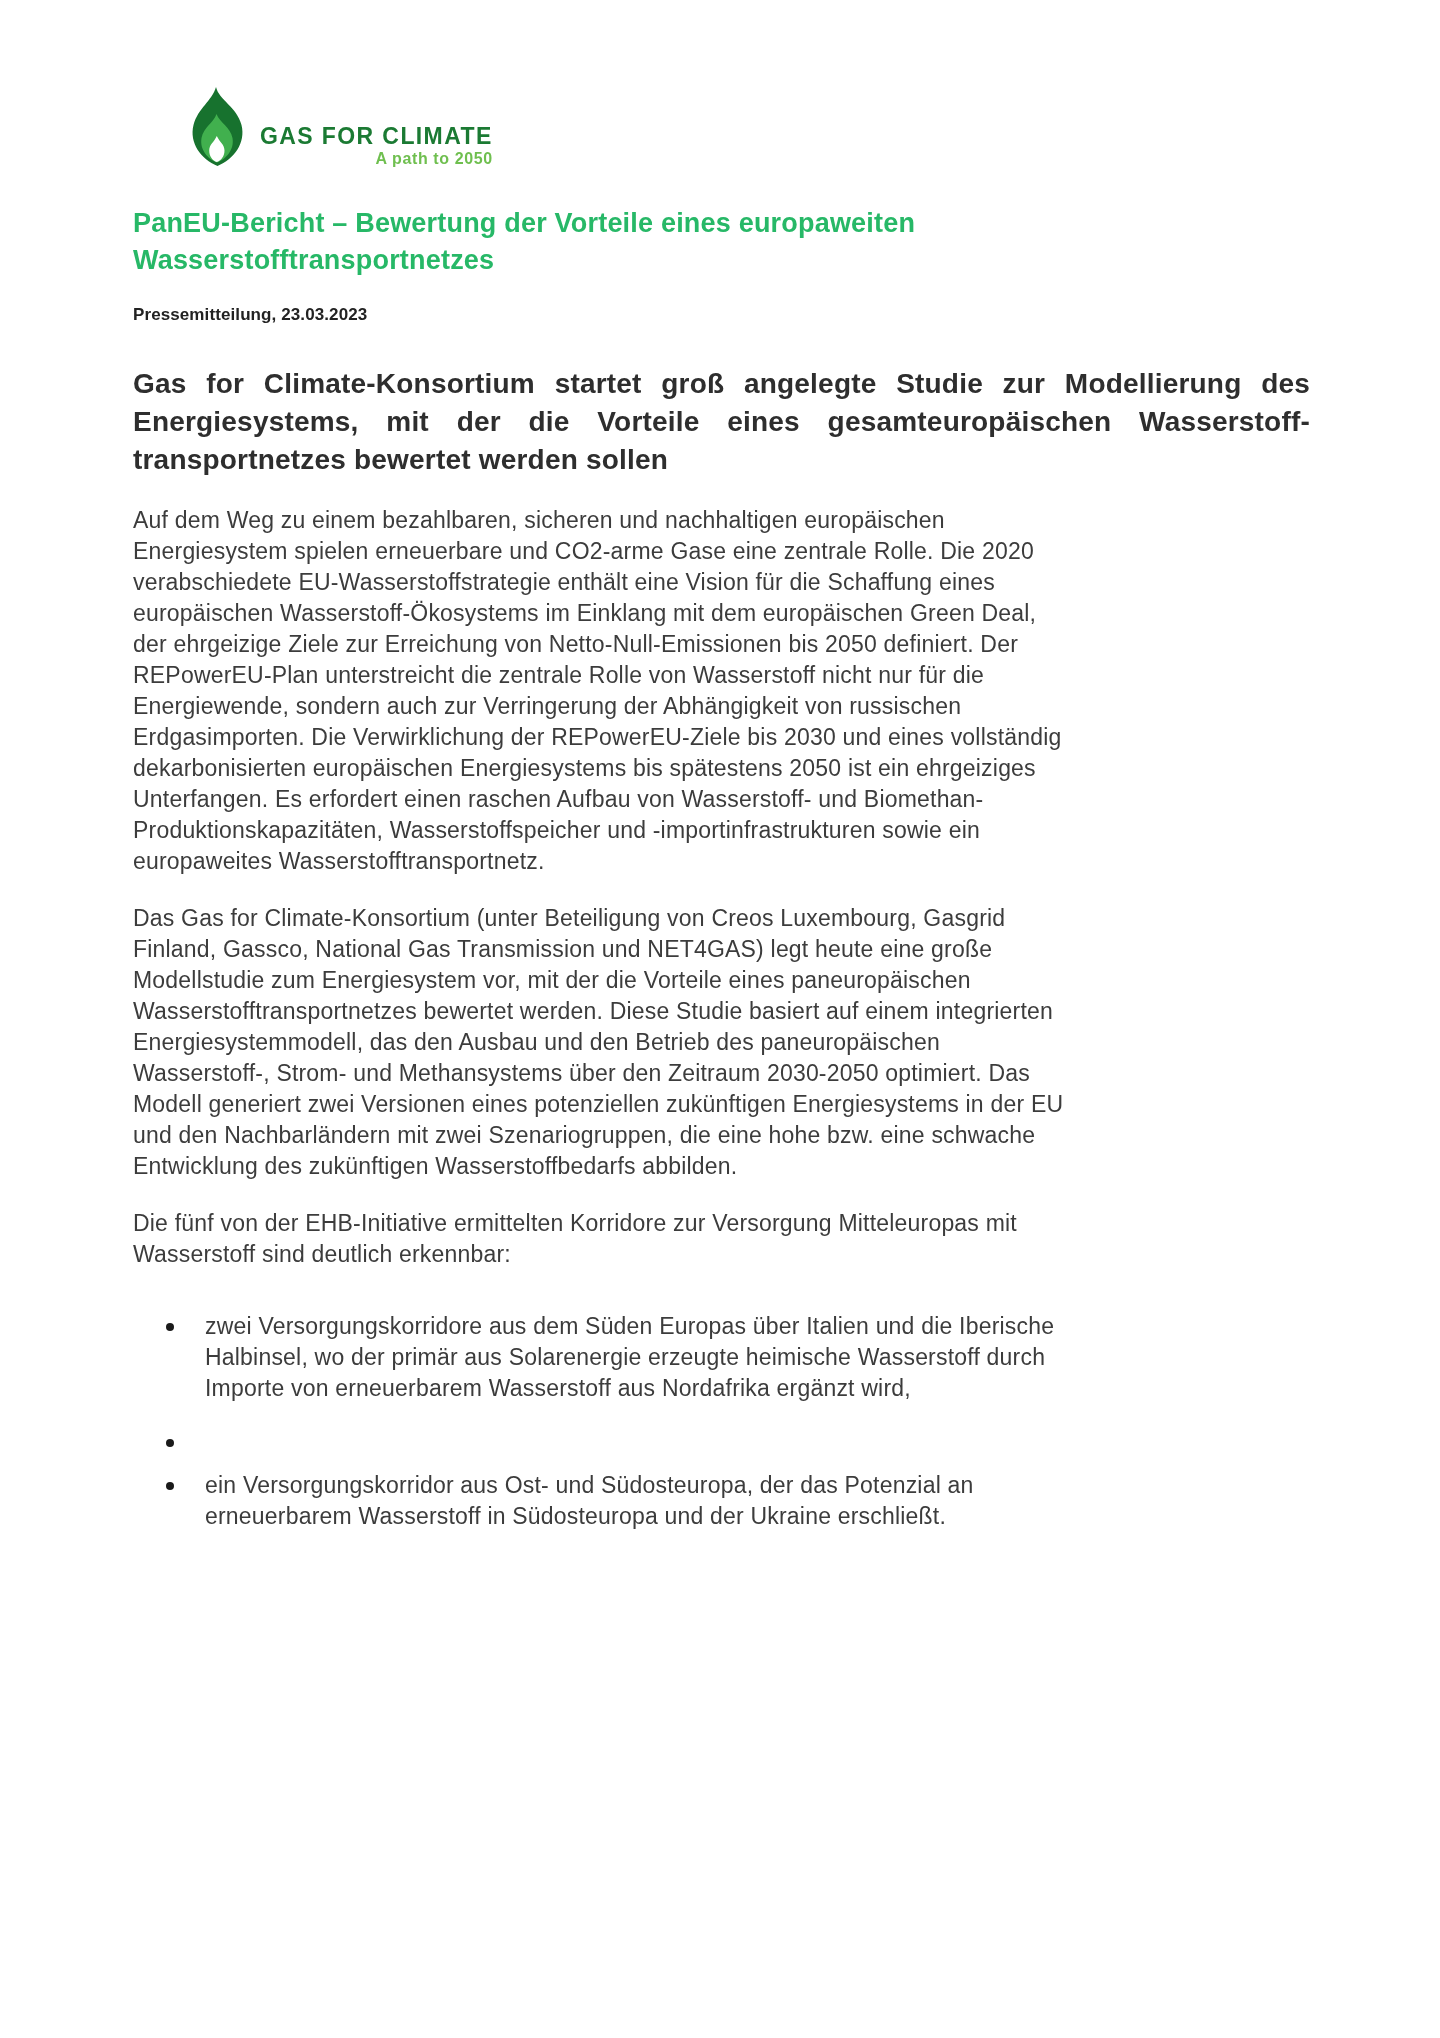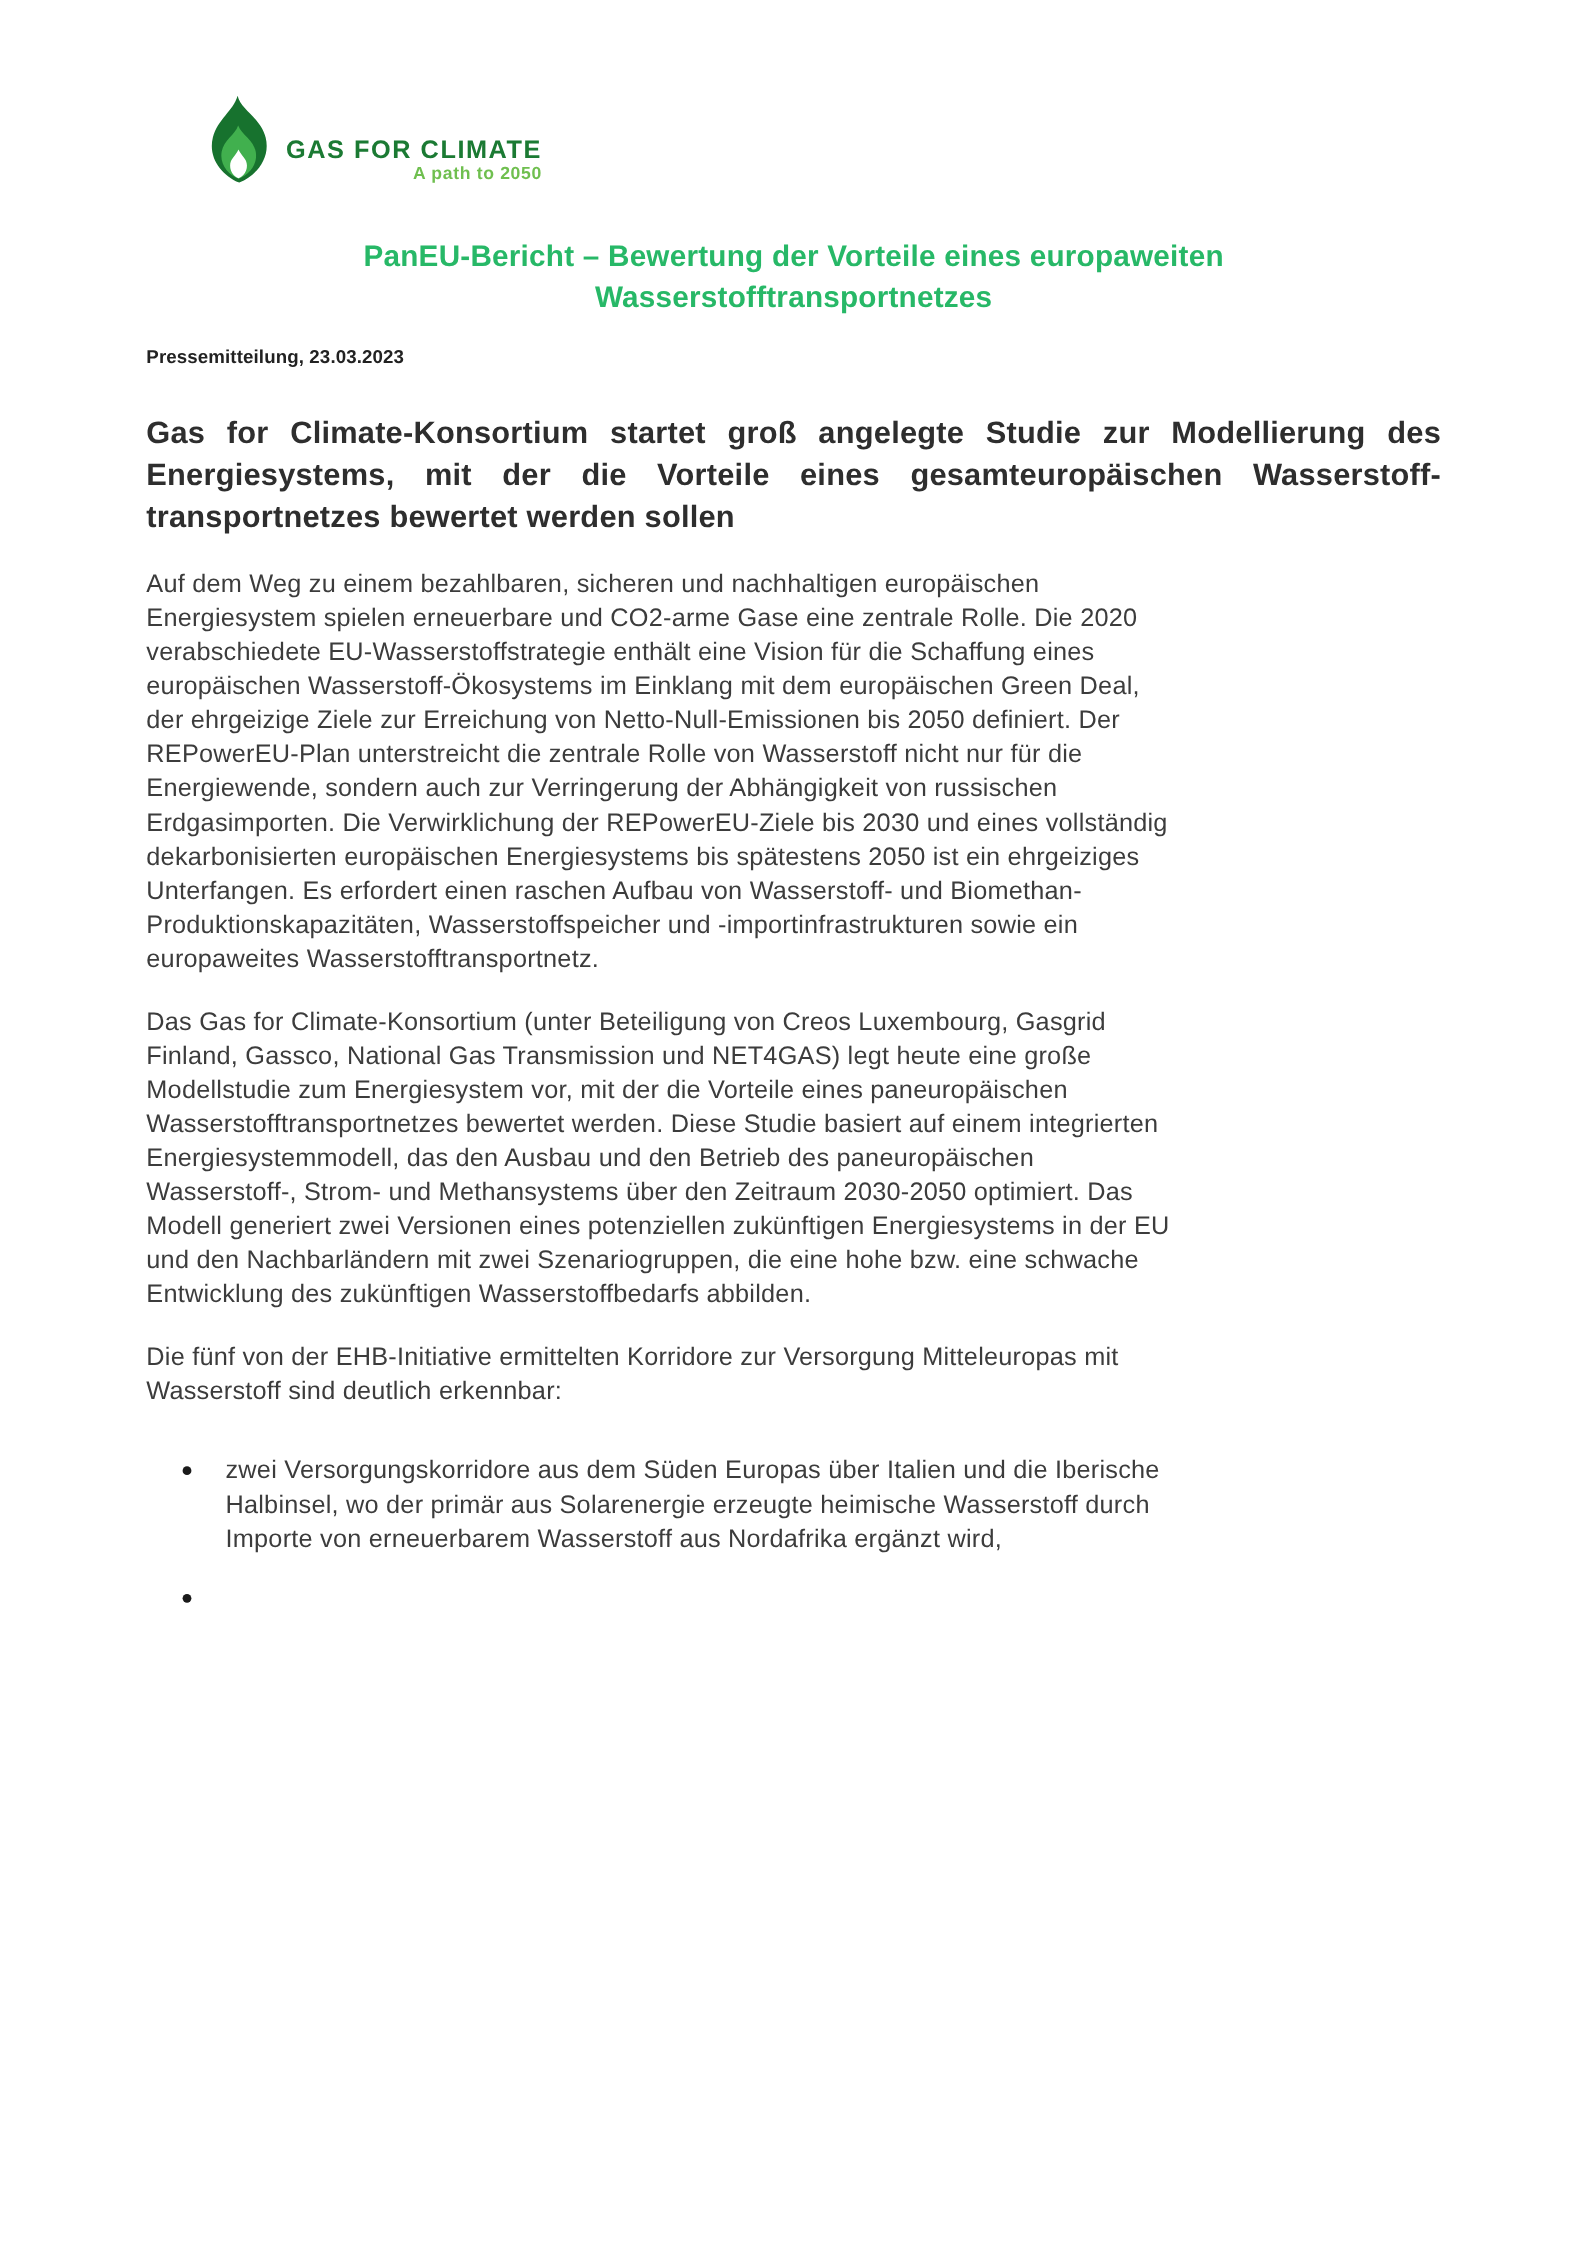--- a/index.html
+++ b/index.html
@@ -29,22 +29,22 @@
   .brand{
     color:var(--logo-dark);
     font-weight:bold;font-size:23px;letter-spacing:1.4px;line-height:24px;white-space:nowrap;
   }
   .tagline{
     color:var(--logo-light);
     font-weight:bold;font-size:16px;letter-spacing:0.6px;line-height:18px;margin-top:2px;
   }
   
   .doc-title{
-    margin-top:46px;
-    text-align:center;
+    margin-top:36px;
+    text-align:left;
     color:var(--title-green);
     font-weight:bold;font-size:27px;line-height:37px;
     white-space:pre-line;letter-spacing:0.2px;
   }
   
   .meta{
     margin-top:25px;
     color:#222;
     font-weight:bold;font-size:17px;line-height:22px;letter-spacing:0.1px;
   }
@@ -133,15 +133,20 @@
   <ul class="bullet-list">
     <li class="bullet-item">
       <span class="bullet-dot"></span>
       <div class="bullet-text">zwei Versorgungskorridore aus dem Süden Europas über Italien und die Iberische
 Halbinsel, wo der primär aus Solarenergie erzeugte heimische Wasserstoff durch
 Importe von erneuerbarem Wasserstoff aus Nordafrika ergänzt wird,</div>
     </li>
     <li class="bullet-item">
       <span class="bullet-dot"></span>
     </li>
+    <li class="bullet-item">
+      <span class="bullet-dot"></span>
+      <div class="bullet-text">ein Versorgungskorridor aus Ost- und Südosteuropa, der das Potenzial an
+erneuerbarem Wasserstoff in Südosteuropa und der Ukraine erschließt.</div>
+    </li>
   </ul>
 
 </div>
 
 </body></html>

